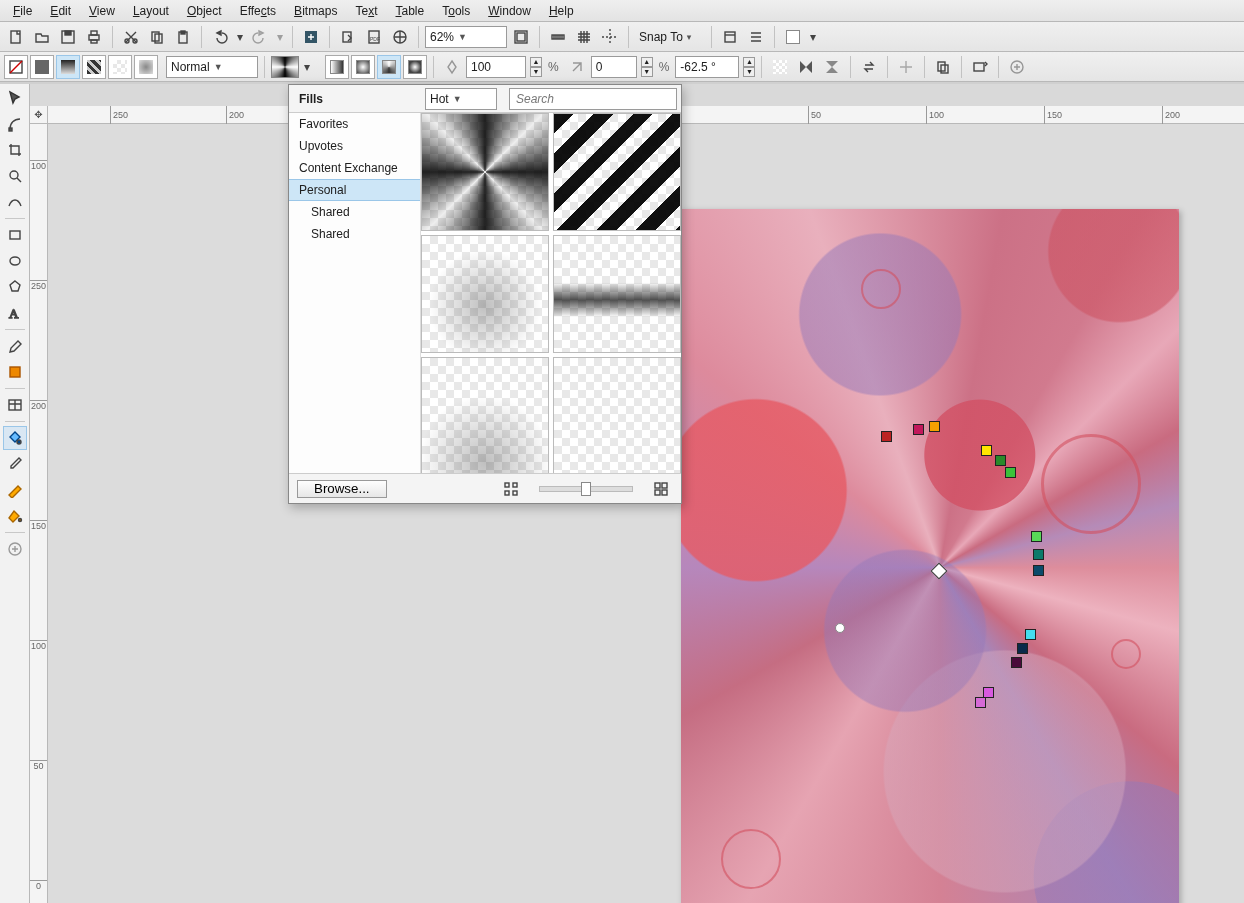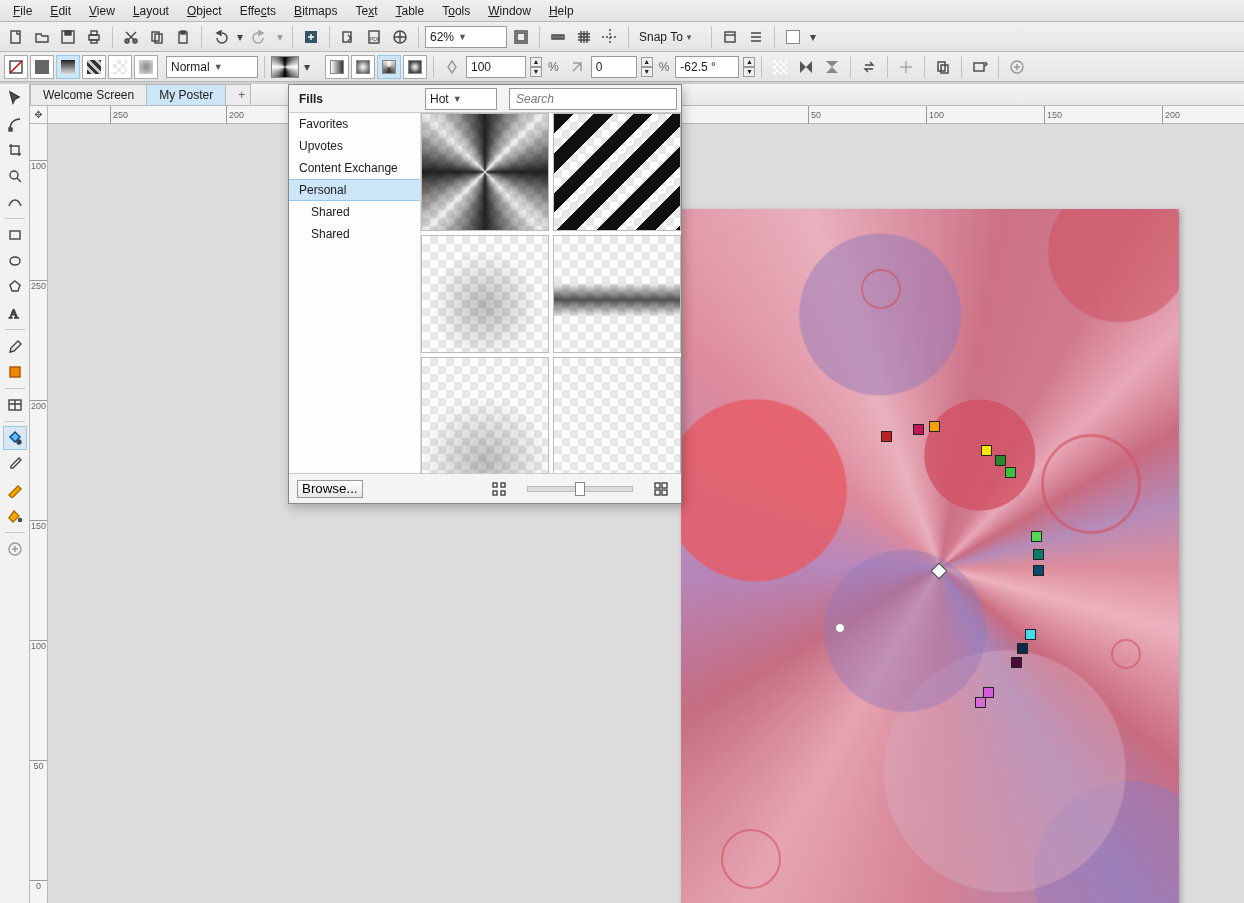--- a/index.html
+++ b/index.html
@@ -97,21 +97,21 @@
   .fills-head .searchbox{flex:1;height:22px;border:1px solid var(--border-dark);background:#fff;padding:0 6px;color:var(--placeholder);font-style:italic;display:flex;align-items:center;}
   .fills-body{flex:1;display:flex;min-height:0;}
   .fills-side{width:132px;border-right:1px solid #ddd;background:#fdfdfd;overflow:auto;padding-top:0;}
   .fills-side .cat{padding:4px 10px;cursor:default;}
   .fills-side .cat.indent{padding-left:22px;}
   .fills-side .cat.sel{background:var(--highlight);border:1px solid var(--highlight-border);border-left:none;border-right:none;padding-top:3px;padding-bottom:3px;}
   .fills-grid{flex:1;overflow:auto;display:grid;grid-template-columns:1fr 1fr;gap:4px;padding:0;background:#fff;position:relative;}
   .fills-grid .thumb{height:118px;border:1px solid #bbb;}
   .chk{background:repeating-conic-gradient(#e8e8e8 0 25%,#fff 0 50%) 0 0/16px 16px;}
   .fills-foot{height:30px;border-top:1px solid #ccc;display:flex;align-items:center;padding:0 8px;gap:10px;background:#f4f4f4;}
-  .fills-foot .browse{height:18px;padding:0 4px;border:1px solid #999;background:linear-gradient(#fefefe,#e7e7e7);}
+  .fills-foot .browse{height:18px;padding:0 16px;border:1px solid #999;background:linear-gradient(#fefefe,#e7e7e7);}
   .fills-foot .slider{flex:1;height:6px;background:#ddd;position:relative;border:1px solid #bbb;margin:0 6px;}
   .fills-foot .slider .knob{position:absolute;top:-5px;left:45%;width:10px;height:14px;background:#fff;border:1px solid #888;}
 
   
   .i{width:16px;height:16px;stroke:#444;fill:none;stroke-width:1.4;}
 </style>
 </head>
 <body>
 
 <div class="menubar">
@@ -494,25 +494,20 @@
     <span class="tsep"></span>
     <span class="tool" style="opacity:.5">
         <svg class="i" viewBox="0 0 16 16">
           <circle cx="8" cy="8" r="6"></circle>
           <path d="M8 5v6M5 8h6"></path>
         </svg>
       </span>
   </div>
 
   <div class="work">
-    <div class="doctabs">
-      <div class="doctab"><span>Welcome Screen</span></div>
-      <div class="doctab active"><span>My Poster</span></div>
-      <div class="doctab add">+</div>
-    </div>
 
     <div class="ruler-corner">✥</div>
     <div class="ruler-h">
       <span class="tick" style="left:62px">250</span>
       <span class="tick" style="left:178px">200</span>
       <span class="tick" style="left:760px">50</span>
       <span class="tick" style="left:878px">100</span>
       <span class="tick" style="left:996px">150</span>
       <span class="tick" style="left:1114px">200</span>
     </div>

